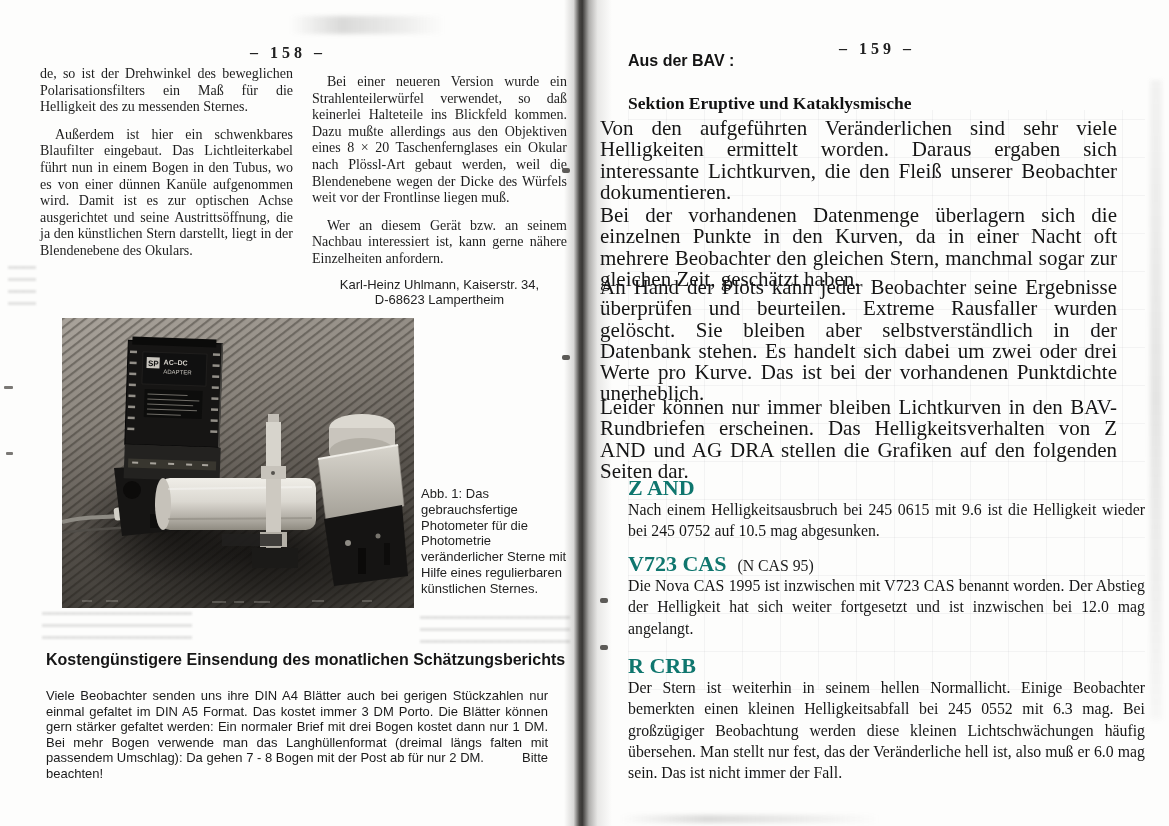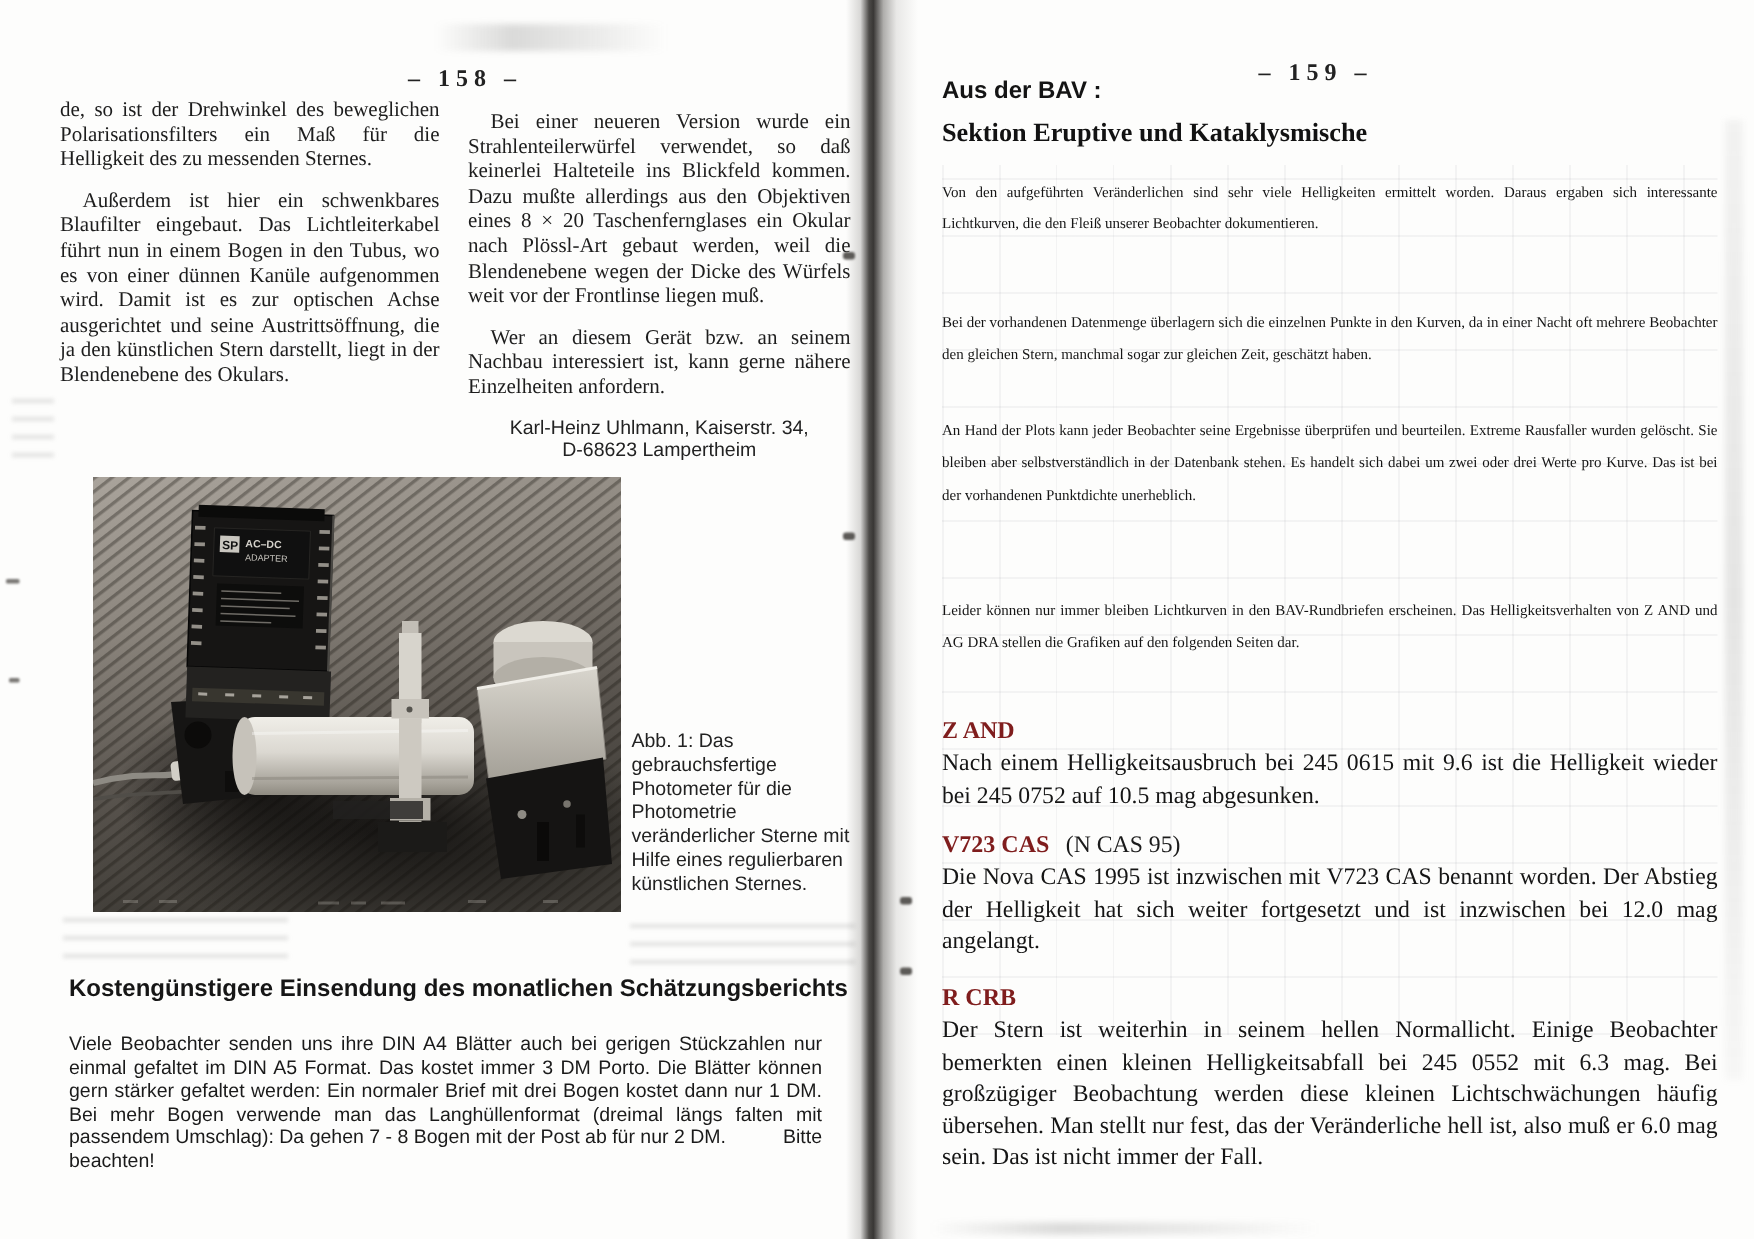--- a/index.html
+++ b/index.html
@@ -5,21 +5,21 @@
   html,body{margin:0;padding:0;}
   body{
     width:1169px;height:826px;position:relative;overflow:hidden;
     background:#fdfdfc;
     font-family:"Liberation Serif",serif;
     color:#1b1b1b;
   }
   .abs{position:absolute;}
   
   .lp-number{
-    left:228px;top:44px;width:120px;text-align:right;
+    left:228px;top:44px;width:120px;text-align:center;
     font-family:"Liberation Serif",serif;font-weight:bold;font-size:16px;
     letter-spacing:4px;color:#222;
   }
   .serif-col{
     font-size:14px;line-height:16.6px;text-align:justify;color:#1d1d1d;
   }
   .serif-col p{margin:0;}
   .serif-col p.indent{text-indent:15px;}
   .serif-col p + p{margin-top:11px;}
   .col1{left:40px;top:66px;width:253px;}
@@ -62,30 +62,30 @@
   .rp-number{
     left:812px;top:40px;width:130px;text-align:center;
     font-family:"Liberation Serif",serif;font-weight:bold;font-size:16px;
     letter-spacing:4px;color:#222;
   }
   .rp-kicker{
     left:628px;top:52px;
     font-family:"Liberation Sans",sans-serif;font-weight:bold;font-size:16px;color:#141414;
   }
   .rp-heading{
-    left:628px;top:78px;
+    left:628px;top:93px;
     font-family:"Liberation Serif",serif;font-weight:bold;font-size:17.5px;color:#121212;
   }
   .rp-par{
-    left:628px;width:517px;
-    font-size:10px;line-height:21.3px;text-align:justify;color:#151515;
+    left:600px;width:517px;
+    font-size:21px;line-height:21.3px;text-align:justify;color:#151515;
   }
   .rp-entry{left:628px;width:517px;}
   .rp-entry-name{
-    font-weight:bold;font-size:16px;line-height:21.3px;color:#7f1d1d;
+    font-weight:bold;font-size:22px;line-height:21.3px;color:#0f766e;
   }
   .rp-entry-suffix{font-weight:normal;font-size:15.8px;margin-left:11px;margin-top:12px;}
   .rp-entry-text{
     font-size:15.8px;line-height:21.3px;text-align:justify;color:#151515;
   }
   
   .smudge{
     background:linear-gradient(90deg,transparent,rgba(95,95,95,0.22),rgba(120,120,120,0.14),transparent);
     filter:blur(2px);
   }

